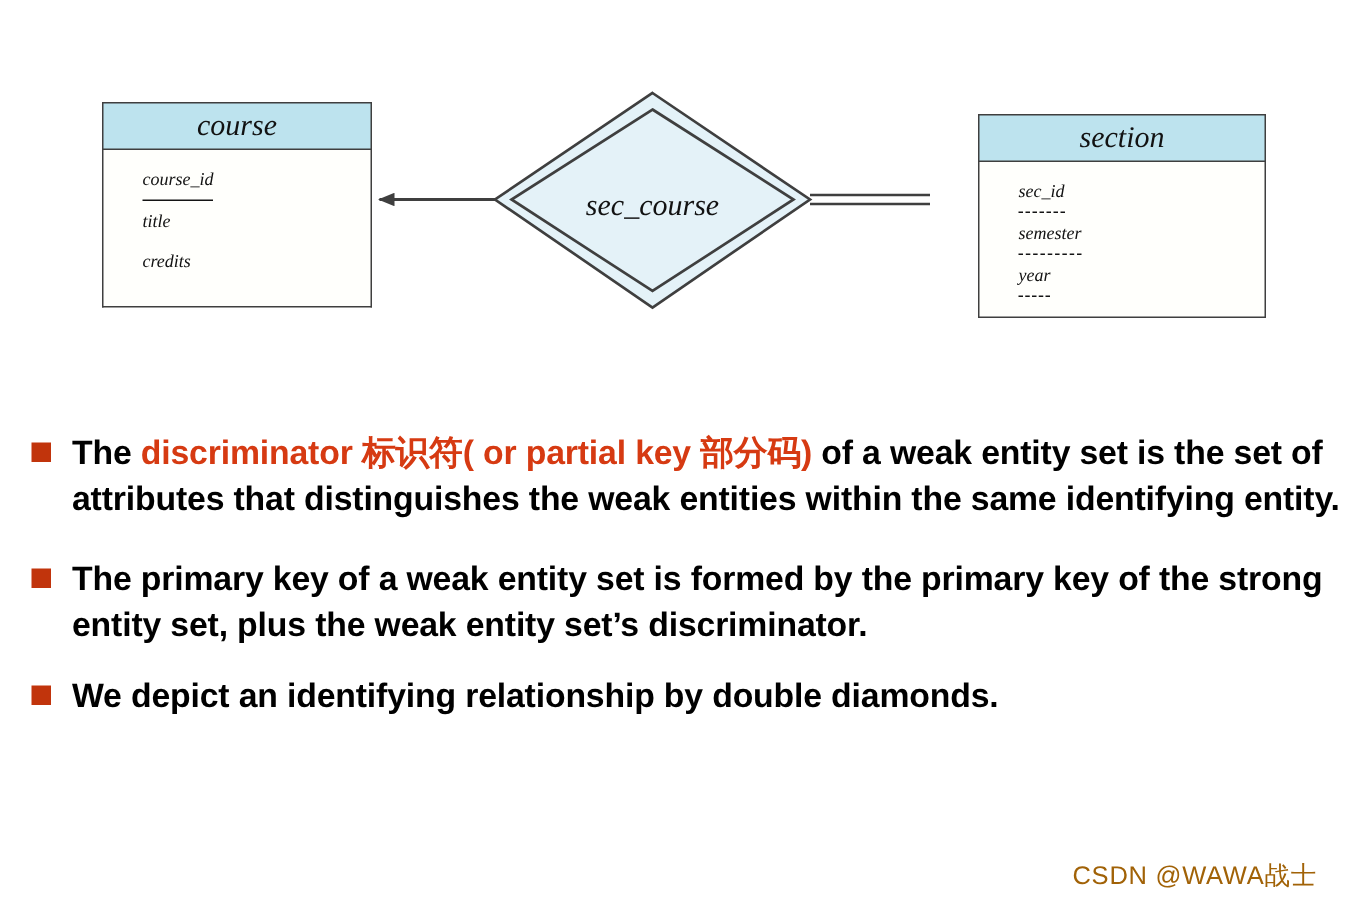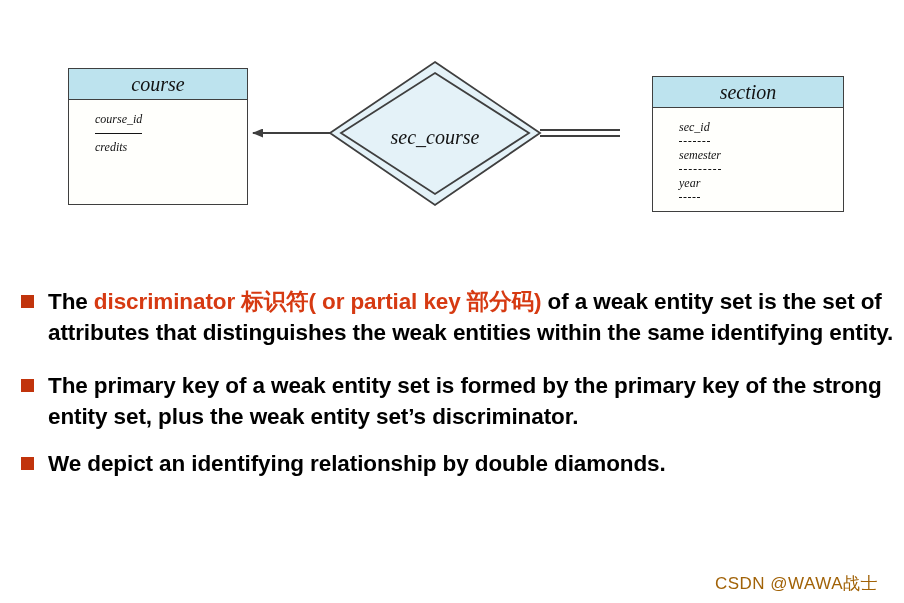--- a/index.html
+++ b/index.html
@@ -129,20 +129,23 @@
 
     <div class="diamond-label">sec_course</div>
 
     <div class="entity-box" id="course-box">
       <div class="entity-header">course</div>
       <div class="entity-body">
         <div class="attr pk">
           <span class="txt">course_id</span>
         </div>
         <div class="attr">
+          <span class="txt">title</span>
+        </div>
+        <div class="attr">
           <span class="txt">credits</span>
         </div>
       </div>
     </div>
 
     <div class="entity-box" id="section-box">
       <div class="entity-header">section</div>
       <div class="entity-body">
         <div class="attr disc">
           <span class="txt">sec_id</span>

